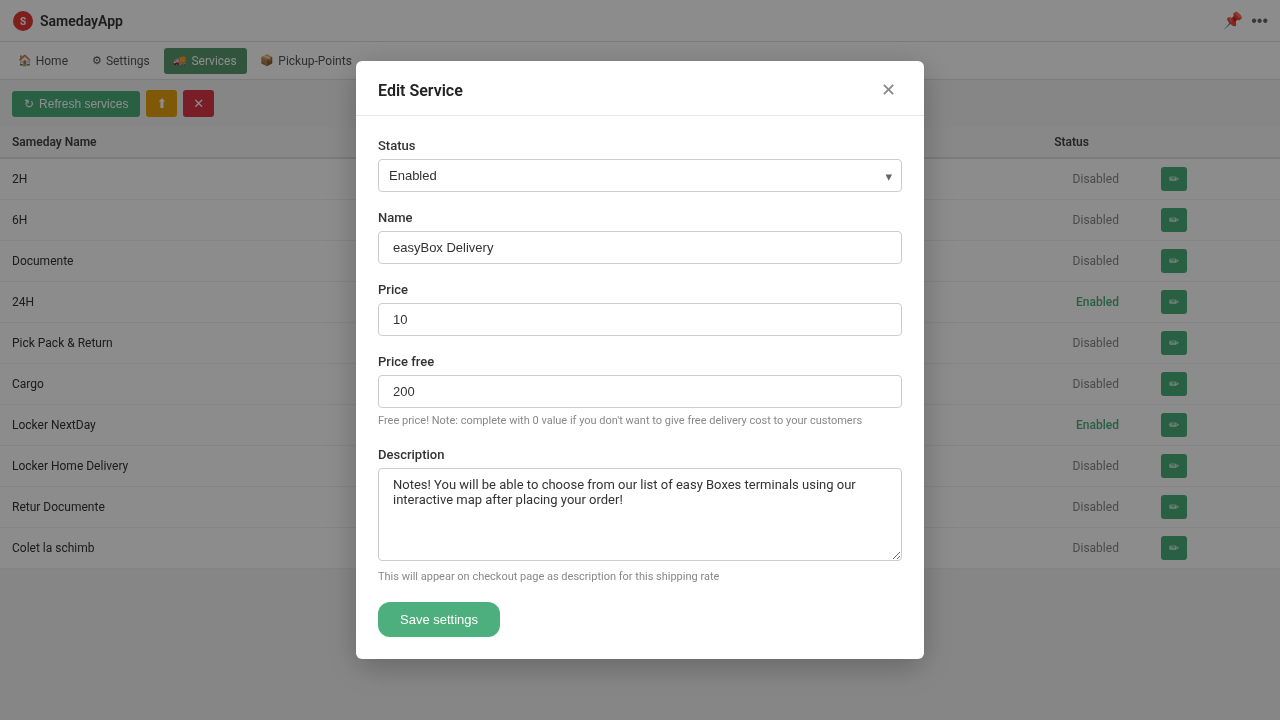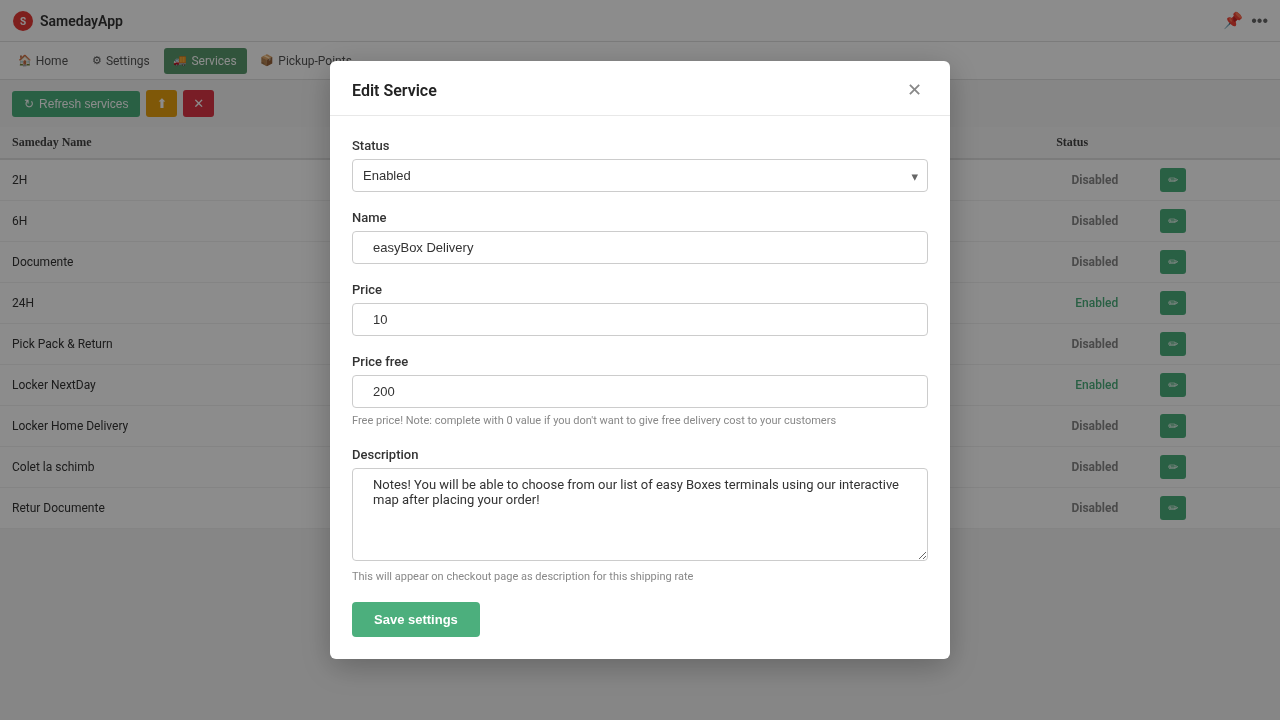--- a/index.html
+++ b/index.html
@@ -22,46 +22,46 @@
     
     .toolbar { padding: 10px 12px; display: flex; align-items: center; gap: 6px; }
     .btn-refresh { background: #4caf7d; color: #fff; border: none; border-radius: 3px; padding: 6px 12px; cursor: pointer; display: flex; align-items: center; gap: 5px; font-size: 12px; }
     .btn-export { background: #e8a010; color: #fff; border: none; border-radius: 3px; padding: 6px 10px; cursor: pointer; font-size: 13px; }
     .btn-delete { background: #dc3545; color: #fff; border: none; border-radius: 3px; padding: 6px 10px; cursor: pointer; font-size: 13px; }
 
     
     .table-wrapper { background: #fff; margin: 0; overflow: hidden; }
     table { width: 100%; border-collapse: collapse; }
     thead tr { background: #f8f8f8; border-bottom: 2px solid #e0e0e0; }
-    th { padding: 8px 12px; text-align: left; font-weight: 600; font-size: 12px; color: #444; font-family: Liberation Serif, serif; }
+    th { padding: 8px 12px; text-align: left; font-weight: 600; font-size: 12px; color: #444; }
     td { padding: 8px 12px; border-bottom: 1px solid #f0f0f0; font-size: 12px; color: #333; }
     .status-enabled { color: #4caf7d; font-weight: 500; }
-    .status-disabled { color: #888; font-weight: 700; }
+    .status-disabled { color: #888; font-weight: 400; }
     .btn-edit { background: #4caf7d; color: #fff; border: none; border-radius: 3px; padding: 5px 8px; cursor: pointer; font-size: 12px; }
 
     
     .overlay { position: fixed; top: 0; left: 0; width: 100%; height: 100%; background: rgba(0,0,0,0.45); z-index: 100; display: flex; align-items: center; justify-content: center; }
 
     
-    .modal { background: #fff; border-radius: 6px; width: 620px; max-height: 90vh; overflow-y: auto; box-shadow: 0 8px 32px rgba(0,0,0,0.25); }
+    .modal { background: #fff; border-radius: 6px; width: 568px; max-height: 90vh; overflow-y: auto; box-shadow: 0 8px 32px rgba(0,0,0,0.25); }
     .modal-header { display: flex; align-items: center; justify-content: space-between; padding: 18px 22px 14px; border-bottom: 1px solid #e8e8e8; }
     .modal-title { font-size: 16px; font-weight: 600; color: #222; }
     .modal-close { background: none; border: none; cursor: pointer; color: #888; font-size: 18px; line-height: 1; padding: 2px 6px; border-radius: 3px; }
     .modal-body { padding: 22px; }
 
     .form-group { margin-bottom: 18px; }
     .form-label { display: block; font-size: 13px; font-weight: 500; color: #333; margin-bottom: 6px; }
-    .form-control { width: 100%; border: 1px solid #ccc; border-radius: 4px; padding: 8px 20px; font-size: 13px; color: #333; outline: none; }
+    .form-control { width: 100%; border: 1px solid #ccc; border-radius: 4px; padding: 8px 14px; font-size: 13px; color: #333; outline: none; }
     .form-select-wrapper { position: relative; }
     .form-select-wrapper select { appearance: none; width: 100%; border: 1px solid #ccc; border-radius: 4px; padding: 8px 32px 8px 10px; font-size: 13px; color: #333; background: #fff; cursor: pointer; outline: none; }
     .form-select-wrapper::after { content: '▾'; position: absolute; right: 10px; top: 50%; transform: translateY(-50%); color: #666; pointer-events: none; }
     textarea.form-control { resize: vertical; min-height: 90px; font-family: inherit; }
     .form-hint { font-size: 11px; color: #888; margin-top: 5px; line-height: 1.4; }
 
-    .btn-save { background: #4caf7d; color: #fff; border: none; border-radius: 4px; padding: 10px 22px; font-size: 13px; font-weight: 700; cursor: pointer; }
+    .btn-save { background: #4caf7d; color: #fff; border: none; border-radius: 12px; padding: 10px 22px; font-size: 13px; font-weight: 400; cursor: pointer; }
   </style>
 </head>
 <body>
 
 <div class="topbar">
   <div class="app-logo">
     <svg class="logo-icon" viewBox="0 0 22 22">
       <circle cx="11" cy="11" r="10" fill="#e53935"></circle>
       <text x="11" y="15" text-anchor="middle" fill="#fff" font-size="10" font-weight="bold">S</text>
     </svg>
@@ -159,51 +159,60 @@
         <tr>
       <td>Pick Pack &amp; Return</td>
       <td></td>
       <td></td>
       <td></td>
       <td></td>
       <td style="text-align:right; padding-right:30px;"><span class="status-disabled">Disabled</span></td>
       <td><button class="btn-edit">✏</button></td>
     </tr>
         <tr>
+      <td>Cargo</td>
+      <td></td>
+      <td></td>
+      <td></td>
+      <td></td>
+      <td style="text-align:right; padding-right:30px;"><span class="status-disabled">Disabled</span></td>
+      <td><button class="btn-edit">✏</button></td>
+    </tr>
+        <tr>
       <td>Locker NextDay</td>
       <td>easyBo...</td>
       <td></td>
       <td></td>
       <td></td>
       <td style="text-align:right; padding-right:30px;"><span class="status-enabled">Enabled</span></td>
       <td><button class="btn-edit">✏</button></td>
     </tr>
         <tr>
       <td>Locker Home Delivery</td>
       <td></td>
       <td></td>
       <td></td>
       <td></td>
       <td style="text-align:right; padding-right:30px;"><span class="status-disabled">Disabled</span></td>
       <td><button class="btn-edit">✏</button></td>
     </tr>
         <tr>
+      <td>Retur Documente</td>
+      <td></td>
+      <td></td>
+      <td></td>
+      <td></td>
+      <td style="text-align:right; padding-right:30px;"><span class="status-disabled">Disabled</span></td>
+      <td><button class="btn-edit">✏</button></td>
+    </tr>
+        <tr>
       <td>Colet la schimb</td>
       <td></td>
       <td>Demo</td>
       <td>RO</td>
-      <td></td>
-      <td style="text-align:right; padding-right:30px;"><span class="status-disabled">Disabled</span></td>
-      <td><button class="btn-edit">✏</button></td>
-    </tr>
-        <tr>
-      <td>Retur Documente</td>
-      <td></td>
-      <td></td>
-      <td></td>
       <td></td>
       <td style="text-align:right; padding-right:30px;"><span class="status-disabled">Disabled</span></td>
       <td><button class="btn-edit">✏</button></td>
     </tr>
       </tbody>
   </table>
 </div>
 
 <div class="overlay">
   <div class="modal">

